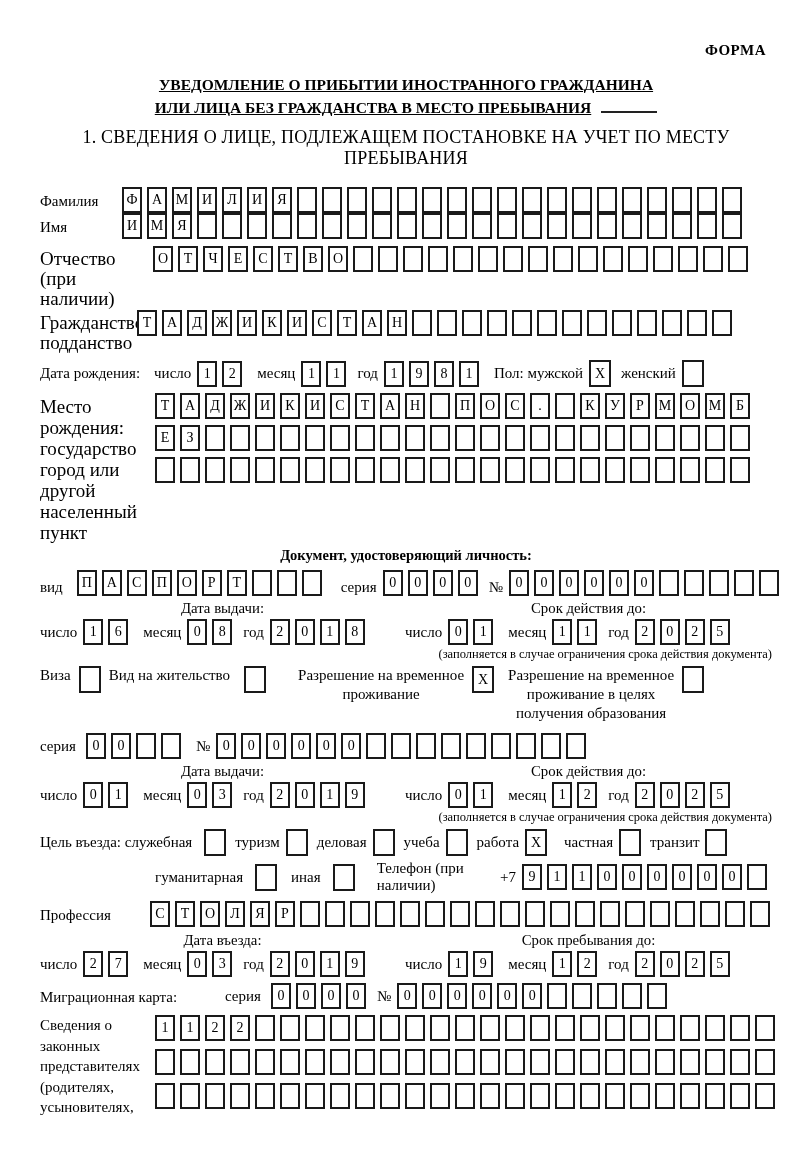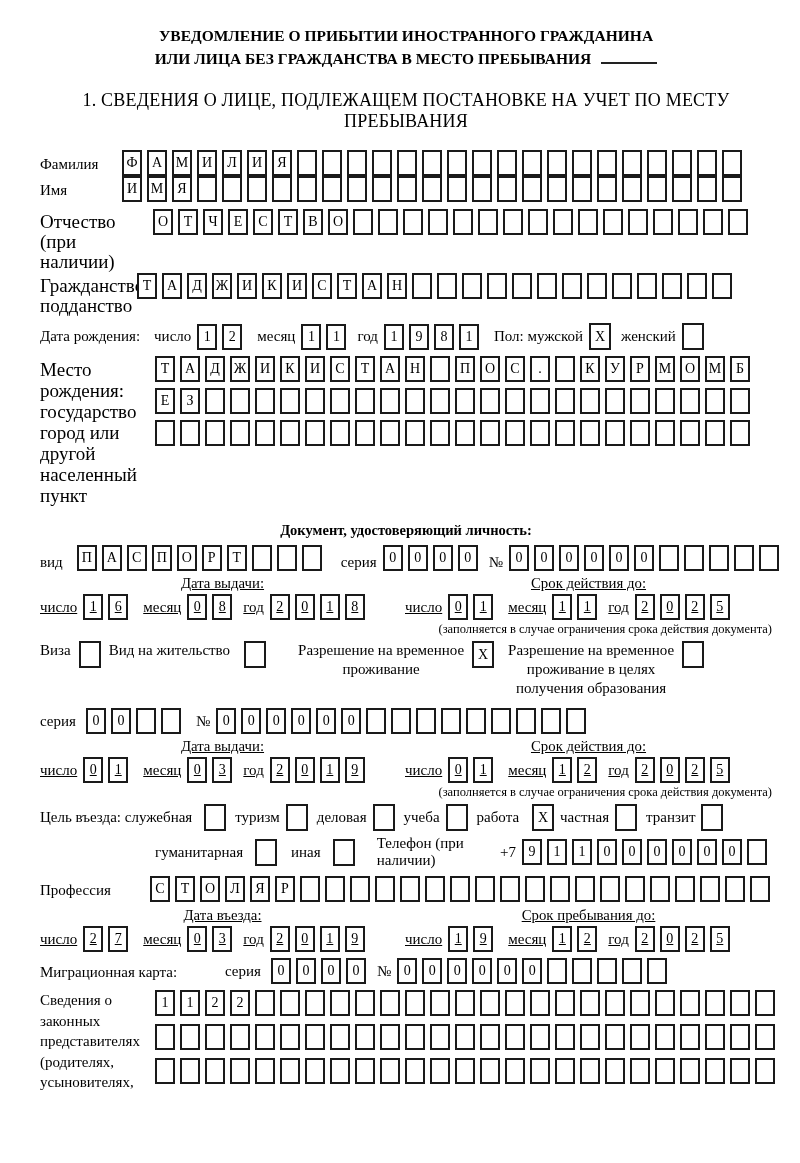--- a/index.html
+++ b/index.html
@@ -6,21 +6,21 @@
   body{
     width:800px;height:1163px;overflow:hidden;background:#ffffff;color:#000;
     font-family:"Liberation Serif","DejaVu Serif",serif;font-size:15px;
   }
   .page{padding:24px 28px 0 40px;box-sizing:border-box;width:800px;}
   
   .annex{margin-left:auto;width:196px;font-size:13.5px;line-height:16.5px;}
   .annex .gap{height:4px;}
   .forma{text-align:right;font-weight:bold;font-size:15px;margin:18px 6px 14px 0;letter-spacing:.5px;}
   
-  .title{text-align:center;font-weight:bold;font-size:15.5px;line-height:23px;margin-bottom:20px;}
+  .title{text-align:center;font-weight:bold;font-size:15.5px;line-height:23px;margin-bottom:8px;text-decoration:underline;}
   .blankline{display:inline-block;width:56px;border-bottom:2px solid #222;height:14px;margin-left:10px;}
   .sect{
     text-align:center;font-weight:normal;font-size:18px;margin-bottom:18px;letter-spacing:.2px;
   }
   
   .cells{display:inline-flex;flex-wrap:nowrap;}
   .cell,.cbx{
     display:inline-block;box-sizing:border-box;width:20px;height:26px;
     border:2px solid #1a1a1a;margin-right:5px;text-align:center;
     line-height:22px;font-size:14px;background:#fff;flex:0 0 auto;
@@ -30,24 +30,24 @@
   .frow{display:flex;align-items:center;}
   .frow.top{align-items:flex-start;}
   .flabel{flex:0 0 auto;padding-top:3px;}
   .lw82{width:82px;}  .lw113{width:113px;} .lw97{width:97px;} .lw115{width:115px;}
   .lbl2{font-size:19px;line-height:20px;}
   .mr6{margin-right:6px;} .mr10{margin-right:10px;} .mr14{margin-right:14px;}
   .ml6{margin-left:6px;} .ml12{margin-left:12px;}
   .stack>div{margin-bottom:6px;}
   .stack>div:last-child{margin-bottom:0;}
   
-  .dochead{text-align:center;font-weight:bold;font-size:14.5px;margin:16px 0 6px 0;}
+  .dochead{text-align:center;font-weight:bold;font-size:14.5px;margin:4px 0 6px 0;}
   
   .dates{margin-bottom:4px;}
-  .dates .cols{display:flex;text-decoration:underline;}
+  .dates .cols{display:flex;}
   .dcol-l{width:365px;}
   .dcol-r{flex:1;}
   .dhead{text-align:center;font-size:14.8px;margin-bottom:2px;}
   .dline{display:flex;align-items:center;}
   .note{font-size:12.5px;text-align:right;line-height:15px;margin-top:2px;}
   .intro{line-height:21px;margin-bottom:3px;}
   
   .opts{display:flex;align-items:flex-start;margin:4px 0 10px 0;}
   .opt{display:inline-flex;align-items:flex-start;margin-right:8px;}
   .opt .ol{line-height:19px;}
@@ -60,20 +60,21 @@
   
   .reps{display:flex;align-items:flex-start;margin-top:4px;}
   .reps .rlabel{width:115px;line-height:20.5px;flex:0 0 auto;}
   .reps .rrows>div{margin-bottom:8px;}
 </style>
 </head>
 <body>
 
 <div class="page">
 
+  <div class="forma">ФОРМА</div>
 
   <div class="title">
     <div>УВЕДОМЛЕНИЕ О ПРИБЫТИИ ИНОСТРАННОГО ГРАЖДАНИНА</div>
     <div><span>ИЛИ ЛИЦА БЕЗ ГРАЖДАНСТВА В МЕСТО ПРЕБЫВАНИЯ</span><span class="blankline"></span></div>
   </div>
 
   <div class="sect">1. СВЕДЕНИЯ О ЛИЦЕ, ПОДЛЕЖАЩЕМ ПОСТАНОВКЕ НА УЧЕТ ПО МЕСТУ ПРЕБЫВАНИЯ</div>
 
   <div class="frow">
     <span class="flabel lw82">Фамилия</span>
@@ -521,21 +522,21 @@
       <span class="cbx ml6"></span>
     </span>
     <span class="opt2">
       <span>деловая</span>
       <span class="cbx ml6"></span>
     </span>
     <span class="opt2">
       <span>учеба</span>
       <span class="cbx ml6"></span>
     </span>
-    <span class="opt2" style="margin-right:6px;gap:7px;">
+    <span class="opt2" style="margin-right:17px;">
       <span>работа</span>
       <span class="cbx ml6">X</span>
     </span>
     <span class="opt2">
       <span>частная</span>
       <span class="cbx ml6"></span>
     </span>
     <span class="opt2" style="margin-right:0;">
       <span>транзит</span>
       <span class="cbx ml6"></span>

